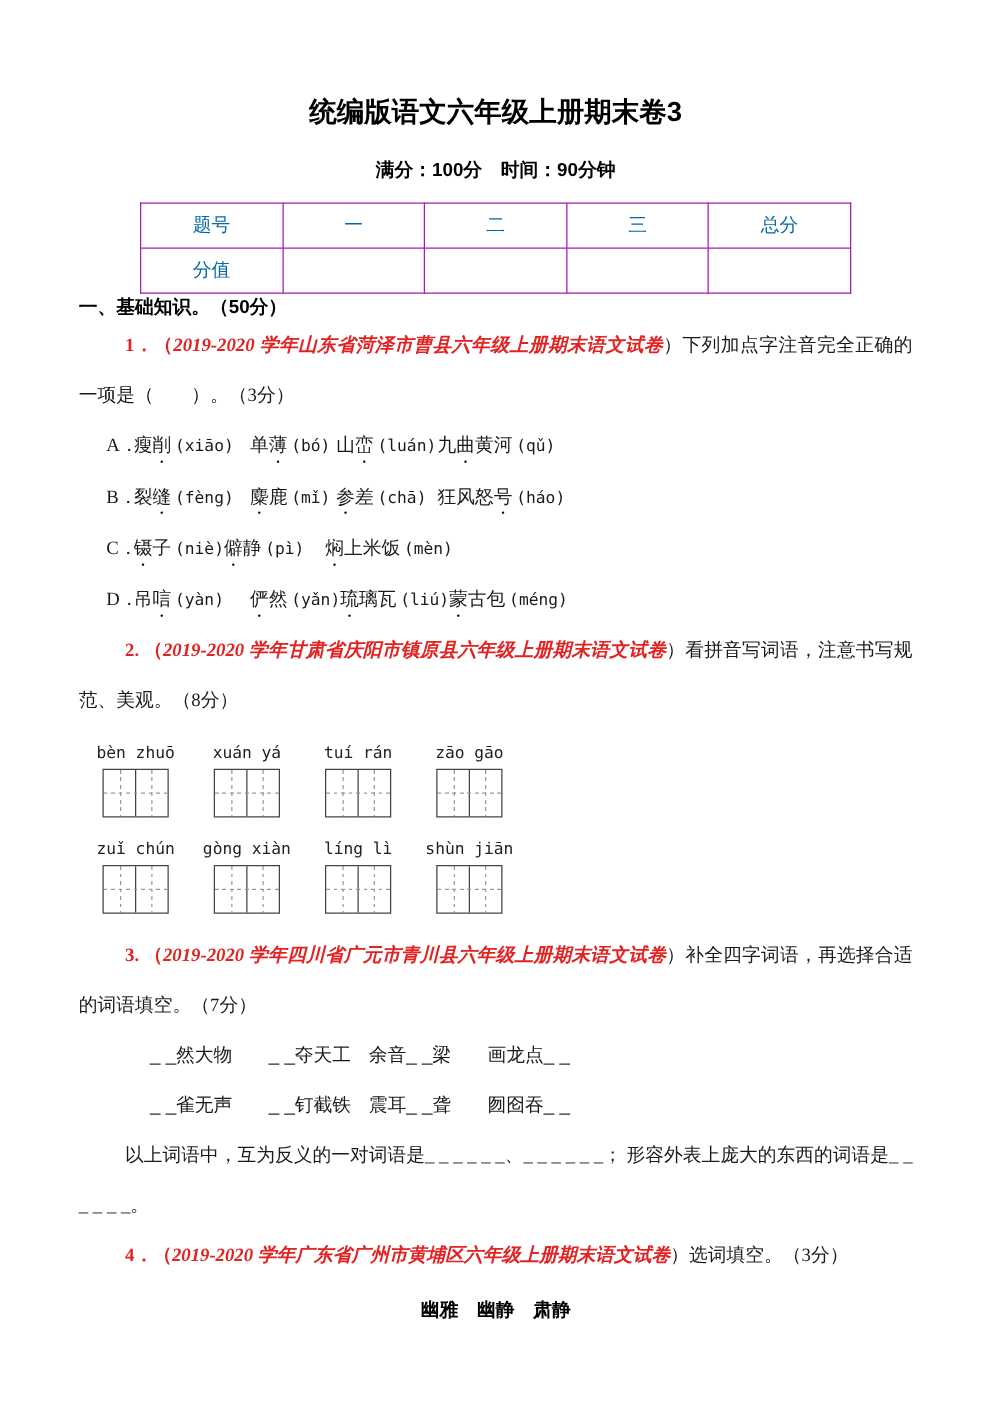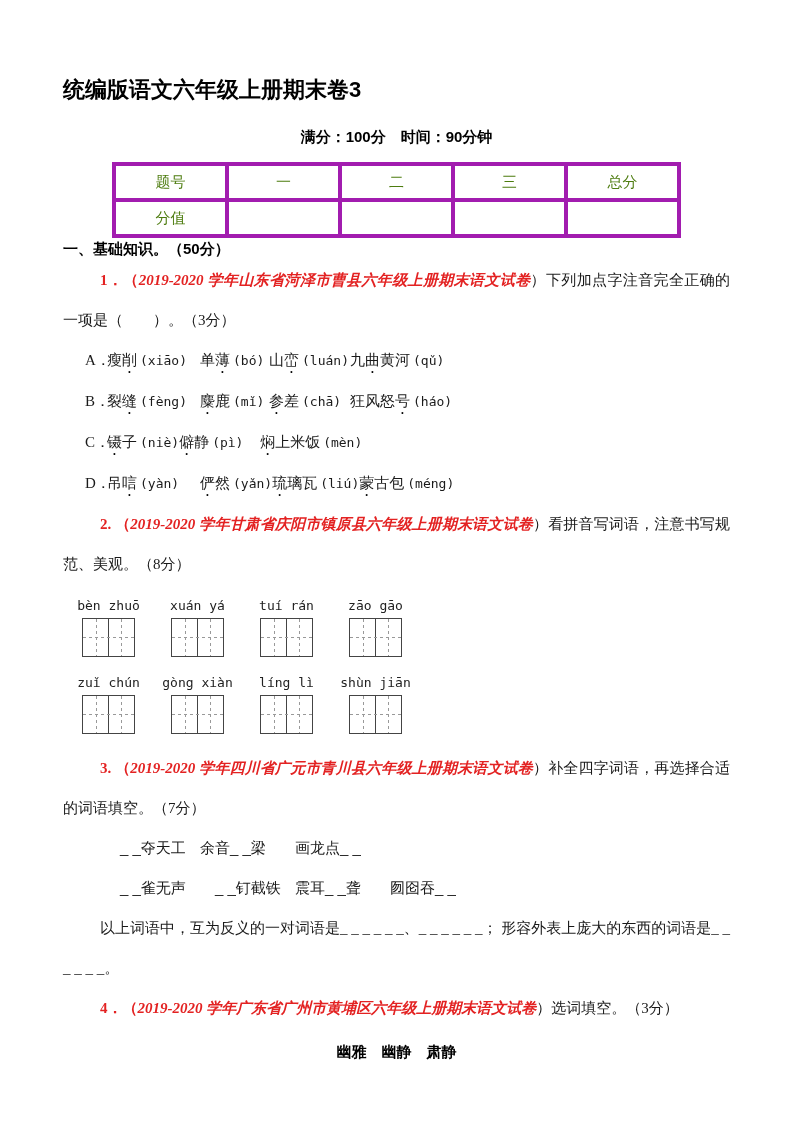--- a/index.html
+++ b/index.html
@@ -4,33 +4,33 @@
 <style>
   * { margin:0; padding:0; box-sizing:border-box; }
   html,body { background:#ffffff; }
   .page {
     width:793px; height:1122px; margin:0 auto; background:#fff;
     font-family:"Liberation Serif","DejaVu Serif",serif;
     color:#1a1a1a; font-size:15px; overflow:hidden;
   }
   .inner { padding:0 63px; }
   .title {
-    padding-top:74px; font-size:22px; font-weight:bold;
+    padding-top:74px; text-align:center; font-size:22px; font-weight:bold;
     font-family:"Liberation Sans","DejaVu Sans",sans-serif; color:#000; line-height:32px;
   }
   .subtitle {
     margin-top:18px; text-align:center; font-size:15px; font-weight:bold;
     font-family:"Liberation Sans","DejaVu Sans",sans-serif; color:#000; line-height:26px;
   }
   table.score {
     margin:12px auto 0 auto; border-collapse:collapse; width:569px; table-layout:fixed;
   }
   table.score td {
-    border:4px solid #a21caf; height:36px; text-align:center; vertical-align:middle;
-    font-size:15px; color:#4d7c0f;
+    border:1px solid #a21caf; height:36px; text-align:center; vertical-align:middle;
+    font-size:15px; color:#0369a1;
   }
   .sec-head {
     font-family:"Liberation Sans","DejaVu Sans",sans-serif; font-weight:bold;
     font-size:15px; line-height:22px; color:#000;
   }
   p.qpara { line-height:40px; text-indent:37px; text-align:justify; }
   .src { color:#e32222; font-weight:bold; font-style:italic;margin-top:48px; }
   .redparen { color:#e32222; font-weight:bold; }
   .opt-row { display:flex; align-items:baseline; line-height:40px; padding-left:22px; }
   .opt-label { display:inline-block; width:22px; }
@@ -176,20 +176,21 @@
         <div class="pin-group">
           <div class="pin-label">shùn jiān</div>
           <div class="pbox"></div>
         </div>
       </div>
     </div>
 
     <p class="qpara mt14"><span class="redparen">3. （</span><span class="src">2019-2020 学年四川省广元市青川县六年级上册期末语文试卷</span><span>）补全四字词语，再选择合适的词语填空。（7分）</span></p>
 
     <div class="word-row">
+      <span class="c1">_ _然大物</span>
       <span class="c2">_ _夺天工</span>
       <span class="c3">余音_ _梁</span>
       <span class="c4">画龙点_ _</span>
     </div>
     <div class="word-row">
       <span class="c1">_ _雀无声</span>
       <span class="c2">_ _钉截铁</span>
       <span class="c3">震耳_ _聋</span>
       <span class="c4">囫囵吞_ _</span>
     </div>

